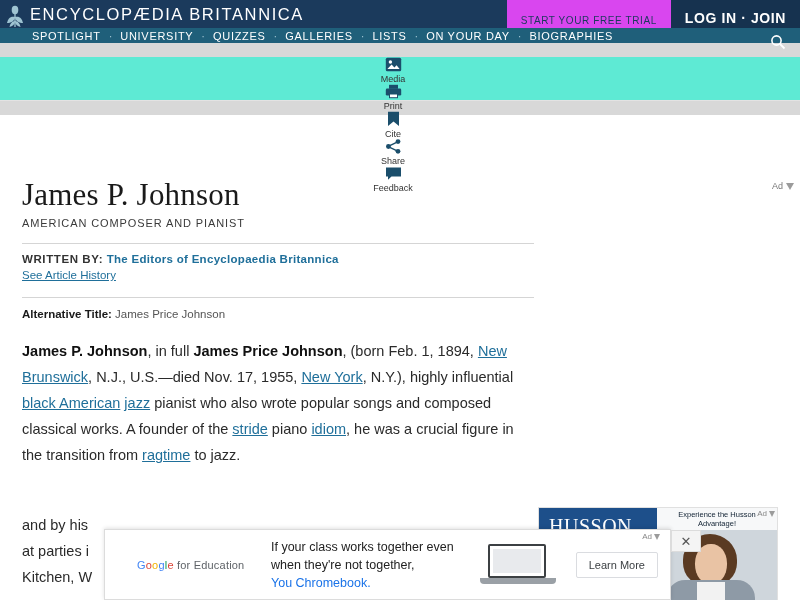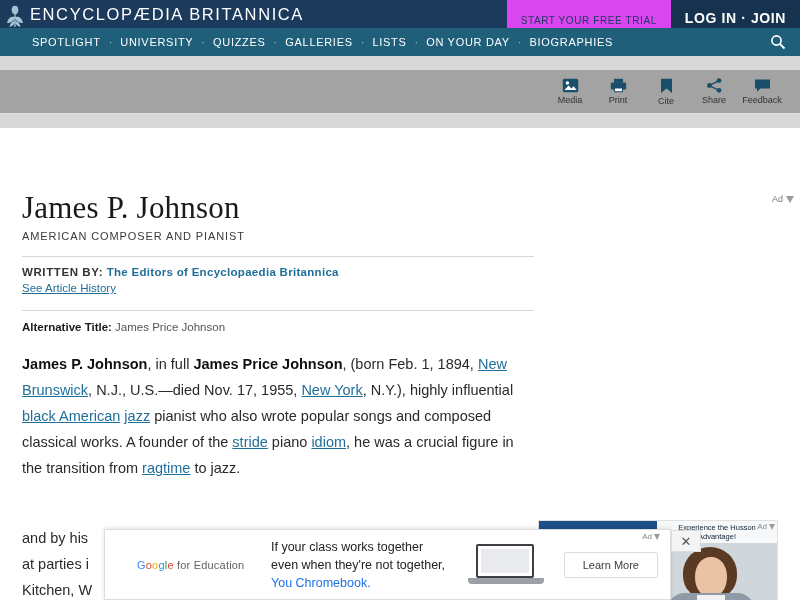--- a/index.html
+++ b/index.html
@@ -33,40 +33,41 @@
     display:flex; align-items:center; white-space:nowrap;
   }
   .btn-login {
     background:#16324f; color:#fff; font-size:14px; font-weight:bold;
     letter-spacing:.6px; padding:0 14px; height:35px;
     display:flex; align-items:center; white-space:nowrap;
   }
 
   
   .navbar {
-    height:28px; background:#1f5f7a; display:flex; align-items:center;
+    height:15px; background:#1f5f7a; display:flex; align-items:center;
     position:relative;
   }
   .nav-items { display:flex; align-items:center; padding-left:30px; }
   .nav-link {
     color:#ffffff; font-size:11px; letter-spacing:.7px; text-decoration:none;
     padding:0 2px; white-space:nowrap;
   }
   .nav-dot { color:#9fc4d2; font-size:11px; padding:0 6px; }
   .nav-search { position:absolute; right:14px; top:0; height:28px; display:flex; align-items:center; }
   .nav-search svg { display:block; }
 
   
   .greybar { height:14px; background:#d8d8d8; }
 
   
   .utilbar {
-    height:44px; background:#a3a3a3; border-bottom:1px solid #e3e3e3;
-    display:flex; align-items:center; justify-content:flex-end;
+    height:44px; background:#5eead4; border-bottom:1px solid #e3e3e3;
+    display:flex; align-items:center; 
     padding-right:14px;
+    flex-direction:column;
   }
   .util {
     width:48px; display:flex; flex-direction:column; align-items:center;
     justify-content:center; gap:2px; color:#1b4e6b;
   }
   .util .lbl { font-size:9px; color:#333; }
   .util svg { display:block; }
 
   .thinbar { height:14px; background:#d8d8d8; }
 
@@ -147,21 +148,21 @@
   .ov-mid { flex:1; font-size:12.5px; line-height:18px; color:#222; padding-left:4px; }
   .ov-mid .hl { color:#1a73e8; }
   .ov-device {
     width:92px; height:54px; position:relative; margin:0 10px;
   }
   .lap-screen { position:absolute; left:14px; top:6px; width:58px; height:34px; background:#ffffff; border:2px solid #3c4043; border-radius:2px; }
   .lap-base { position:absolute; left:6px; top:40px; width:76px; height:6px; background:#9aa0a6; border-radius:0 0 4px 4px; }
   .lap-inner { position:absolute; left:3px; top:3px; right:3px; bottom:3px; background:#e8eaed; }
   .btn-learn {
     background:#fff; border:1px solid #dadce0; color:#3c4043; font-size:11px;
-    padding:6px 18px; border-radius:2px; white-space:nowrap;
+    padding:6px 12px; border-radius:2px; white-space:nowrap;
   }
   .ov-adlabel { position:absolute; right:10px; top:2px; font-size:8px; color:#888; display:flex; gap:2px; align-items:center; }
   .ov-close {
     position:absolute; right:-31px; top:0; width:30px; height:22px;
     background:#f4f4f4; border:1px solid #dcdcdc; color:#555;
     display:flex; align-items:center; justify-content:center; font-size:13px;
   }
 </style>
 </head>
 <body>

